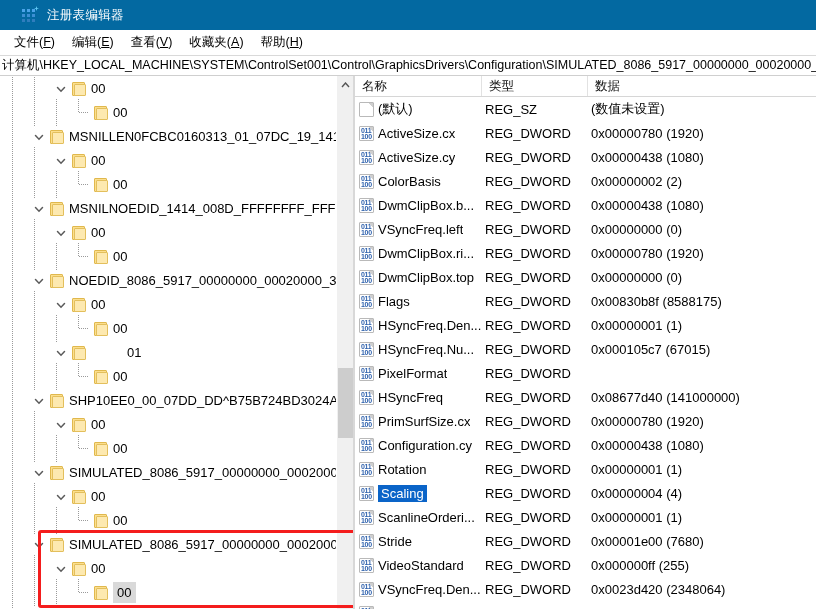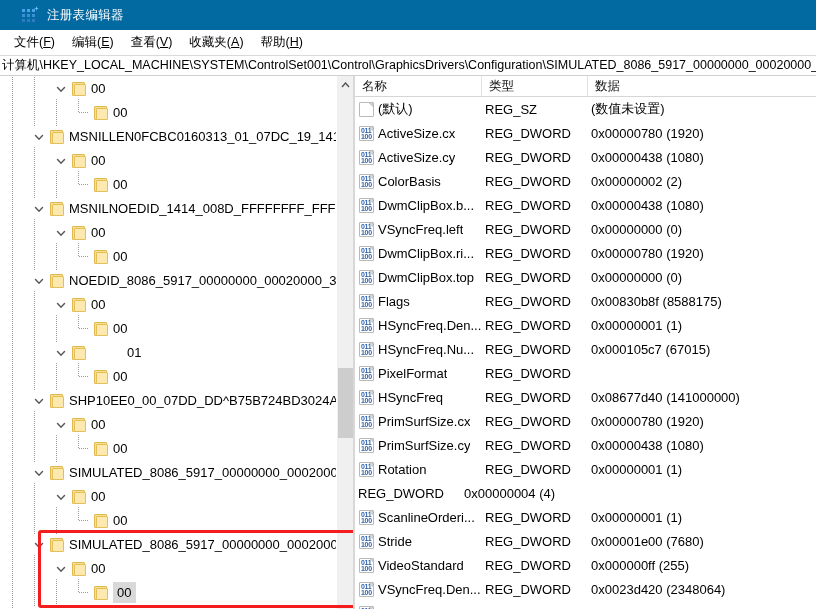--- a/index.html
+++ b/index.html
@@ -869,38 +869,46 @@
             <div class="lc lc-type">REG_DWORD</div>
             <div class="lc lc-data">0x00000780 (1920)</div>
           </div>
           <div class="lrow">
             <div class="lc lc-name">
               <div class="vicon dw">
                 <span class="lbl r1">011</span>
                 <span class="lbl r2">100</span>
                 <div class="corner"></div>
               </div>
-              <span class="name-text">PrimSurfSize.cy</span>
+              <span class="name-text">Configuration.cy</span>
             </div>
             <div class="lc lc-type">REG_DWORD</div>
             <div class="lc lc-data">0x00000438 (1080)</div>
           </div>
           <div class="lrow">
             <div class="lc lc-name">
               <div class="vicon dw">
                 <span class="lbl r1">011</span>
                 <span class="lbl r2">100</span>
                 <div class="corner"></div>
               </div>
               <span class="name-text">Rotation</span>
             </div>
             <div class="lc lc-type">REG_DWORD</div>
             <div class="lc lc-data">0x00000001 (1)</div>
           </div>
           <div class="lrow">
+            <div class="lc lc-name">
+              <div class="vicon dw">
+                <span class="lbl r1">011</span>
+                <span class="lbl r2">100</span>
+                <div class="corner"></div>
+              </div>
+              <span class="name-text sel">Scaling</span>
+            </div>
             <div class="lc lc-type">REG_DWORD</div>
             <div class="lc lc-data">0x00000004 (4)</div>
           </div>
           <div class="lrow">
             <div class="lc lc-name">
               <div class="vicon dw">
                 <span class="lbl r1">011</span>
                 <span class="lbl r2">100</span>
                 <div class="corner"></div>
               </div>

